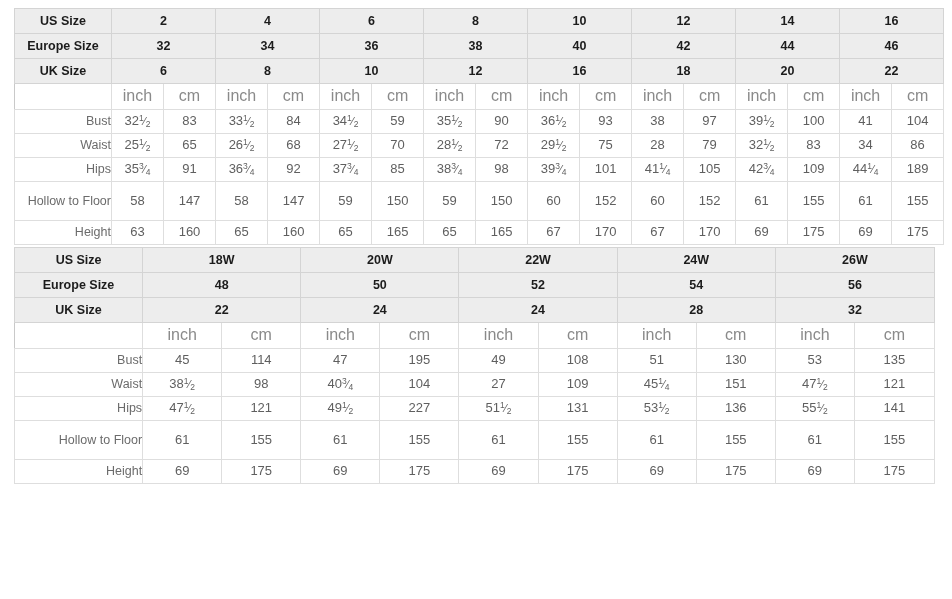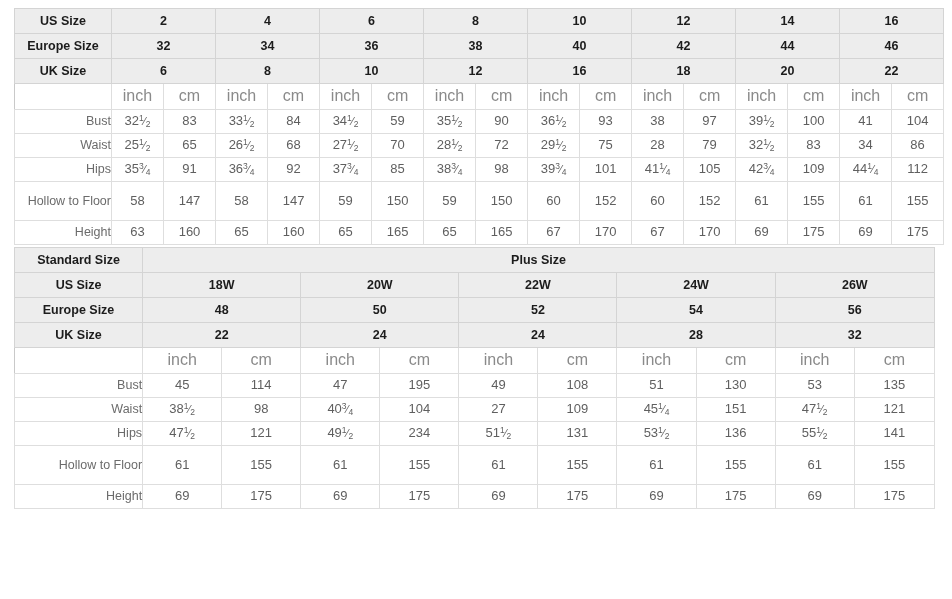--- a/index.html
+++ b/index.html
@@ -201,21 +201,21 @@
           <td class="datacell">85</td>
           <td class="datacell"><span class="fr">38<sup>3</sup><span class="sl">⁄</span><sub>4</sub></span></td>
           <td class="datacell">98</td>
           <td class="datacell"><span class="fr">39<sup>3</sup><span class="sl">⁄</span><sub>4</sub></span></td>
           <td class="datacell">101</td>
           <td class="datacell"><span class="fr">41<sup>1</sup><span class="sl">⁄</span><sub>4</sub></span></td>
           <td class="datacell">105</td>
           <td class="datacell"><span class="fr">42<sup>3</sup><span class="sl">⁄</span><sub>4</sub></span></td>
           <td class="datacell">109</td>
           <td class="datacell"><span class="fr">44<sup>1</sup><span class="sl">⁄</span><sub>4</sub></span></td>
-          <td class="datacell">112</td>
+          <td class="datacell">189</td>
         </tr>
         <tr>
           <td class="rowlabel tall">Hollow to Floor</td>
           <td class="datacell tall">58</td>
           <td class="datacell tall">147</td>
           <td class="datacell tall">58</td>
           <td class="datacell tall">147</td>
           <td class="datacell tall">59</td>
           <td class="datacell tall">150</td>
           <td class="datacell tall">59</td>
@@ -262,24 +262,20 @@
         <col style="width:79px">
       <col style="width:79px">
         <col style="width:79px">
       <col style="width:79px">
         <col style="width:79px">
       <col style="width:79px">
         <col style="width:80px">
     </colgroup>
     <tbody id="plus-body">
         <tr>
-          <td class="hd hd-row">Standard Size</td>
-          <td class="hd hd-row" colspan="10">Plus Size</td>
-        </tr>
-        <tr>
           <td class="hd hd-row">US Size</td>
           <td class="hd hd-row" colspan="2">18W</td>
           <td class="hd hd-row" colspan="2">20W</td>
           <td class="hd hd-row" colspan="2">22W</td>
           <td class="hd hd-row" colspan="2">24W</td>
           <td class="hd hd-row" colspan="2">26W</td>
         </tr>
         <tr>
           <td class="hd hd-row">Europe Size</td>
           <td class="hd hd-row" colspan="2">48</td>
@@ -333,21 +329,21 @@
           <td class="datacell"><span class="fr">45<sup>1</sup><span class="sl">⁄</span><sub>4</sub></span></td>
           <td class="datacell">151</td>
           <td class="datacell"><span class="fr">47<sup>1</sup><span class="sl">⁄</span><sub>2</sub></span></td>
           <td class="datacell">121</td>
         </tr>
         <tr>
           <td class="rowlabel">Hips</td>
           <td class="datacell"><span class="fr">47<sup>1</sup><span class="sl">⁄</span><sub>2</sub></span></td>
           <td class="datacell">121</td>
           <td class="datacell"><span class="fr">49<sup>1</sup><span class="sl">⁄</span><sub>2</sub></span></td>
-          <td class="datacell">234</td>
+          <td class="datacell">227</td>
           <td class="datacell"><span class="fr">51<sup>1</sup><span class="sl">⁄</span><sub>2</sub></span></td>
           <td class="datacell">131</td>
           <td class="datacell"><span class="fr">53<sup>1</sup><span class="sl">⁄</span><sub>2</sub></span></td>
           <td class="datacell">136</td>
           <td class="datacell"><span class="fr">55<sup>1</sup><span class="sl">⁄</span><sub>2</sub></span></td>
           <td class="datacell">141</td>
         </tr>
         <tr>
           <td class="rowlabel tall">Hollow to Floor</td>
           <td class="datacell tall">61</td>

